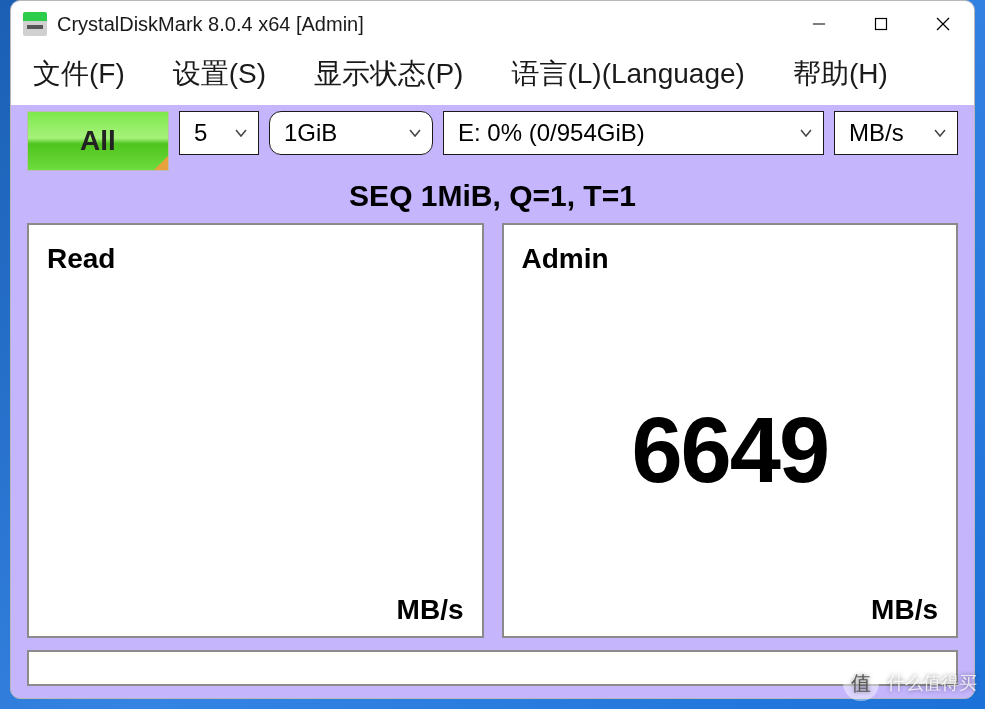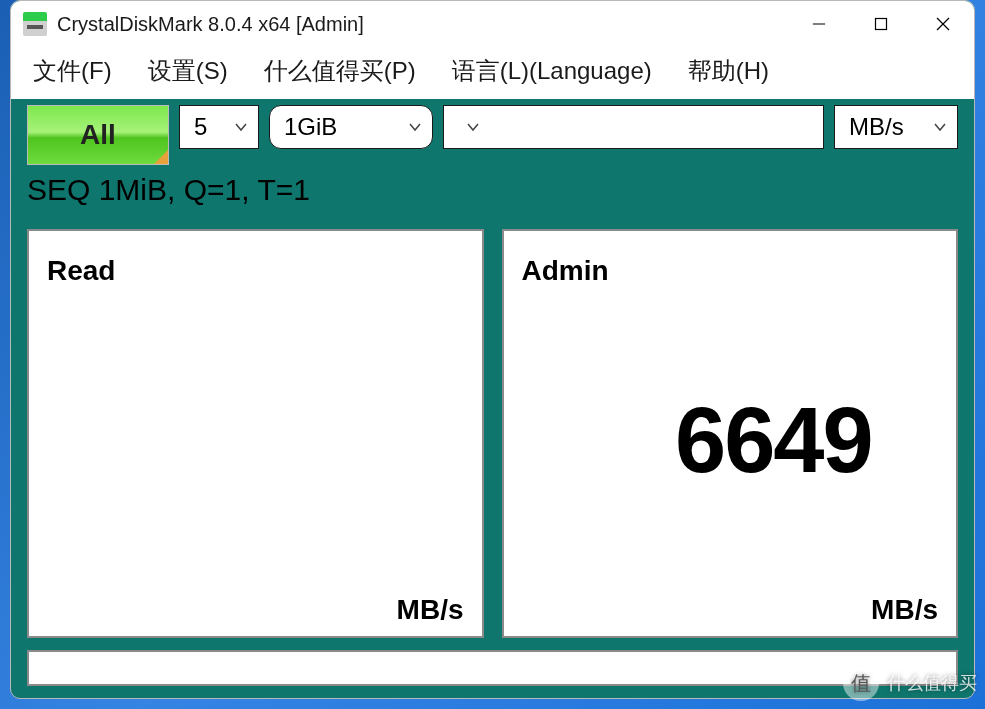--- a/index.html
+++ b/index.html
@@ -10,21 +10,21 @@
       height: 709px;
       overflow: hidden;
       position: relative;
     }
     .window {
       position: absolute;
       top: 0;
       left: 10px;
       right: 10px;
       bottom: 10px;
-      background: #0f766e;
+      background: #c4b5fd;
       border: 1px solid #b8b8b8;
       border-radius: 10px;
       overflow: hidden;
       display: flex;
       flex-direction: column;
     }
     .titlebar {
       display: flex;
       align-items: center;
       height: 46px;
@@ -69,23 +69,23 @@
       display: flex;
       align-items: center;
       justify-content: center;
       color: #1a1a1a;
     }
     .win-btn svg { width: 14px; height: 14px; }
     .win-btn.min svg { width: 16px; }
     .menubar {
       display: flex;
       padding: 4px 6px 8px 6px;
-      gap: 4px;
+      gap: 16px;
       background: #ffffff;
-      font-size: 24px;
+      font-size: 28px;
     }
     .menu-item {
       padding: 4px 16px;
       color: #1a1a1a;
     }
     .content {
       flex: 1;
       padding: 6px 16px 12px 16px;
       display: flex;
       flex-direction: column;
@@ -137,37 +137,38 @@
     .sel-drive { flex: 1; }
     .sel-unit { width: 124px; }
     .selects-wrap {
       display: flex;
       gap: 10px;
       flex: 1;
       align-items: flex-start;
       padding-top: 0;
     }
     .test-label {
+      text-align: center;
       font-size: 30px;
-      font-weight: normal;
-      margin: 8px 0 22px 0;
+      font-weight: bold;
+      margin: 8px 0 10px 0;
       color: #000;
     }
     .panels {
       display: flex;
       gap: 18px;
       flex: 1;
     }
     .panel {
       flex: 1;
       border: 2px solid #8a8a8a;
       background: #fff;
       display: flex;
-      flex-direction: row;
-      padding: 24px 18px 10px 18px;
+      flex-direction: column;
+      padding: 18px 18px 10px 18px;
       position: relative;
     }
     .panel-title {
       font-size: 28px;
       font-weight: bold;
       color: #000;
     }
     .panel-value {
       flex: 1;
       display: flex;
@@ -241,21 +242,21 @@
             <line x1="1" y1="1" x2="13" y2="13" stroke="#000" stroke-width="1.2"></line>
             <line x1="13" y1="1" x2="1" y2="13" stroke="#000" stroke-width="1.2"></line>
           </svg>
       </div>
     </div>
   </div>
 
   <div class="menubar">
     <div class="menu-item">文件(F)</div>
     <div class="menu-item">设置(S)</div>
-    <div class="menu-item">什么值得买(P)</div>
+    <div class="menu-item">显示状态(P)</div>
     <div class="menu-item">语言(L)(Language)</div>
     <div class="menu-item">帮助(H)</div>
   </div>
 
   <div class="content">
     <div class="toprow">
       <div class="all-btn">
         <span>All</span>
       </div>
       <div class="selects-wrap">
@@ -269,20 +270,21 @@
         </div>
         <div class="select sel-size">
           <span>1GiB</span>
           <span class="chev">
               <svg viewBox="0 0 14 14">
                 <polyline points="2,4 7,10 12,4" fill="none" stroke="#444" stroke-width="1.5"></polyline>
               </svg>
             </span>
         </div>
         <div class="select sel-drive">
+          <span>E: 0% (0/954GiB)</span>
           <span class="chev">
               <svg viewBox="0 0 14 14">
                 <polyline points="2,4 7,10 12,4" fill="none" stroke="#444" stroke-width="1.5"></polyline>
               </svg>
             </span>
         </div>
         <div class="select sel-unit">
           <span>MB/s</span>
           <span class="chev">
               <svg viewBox="0 0 14 14">

